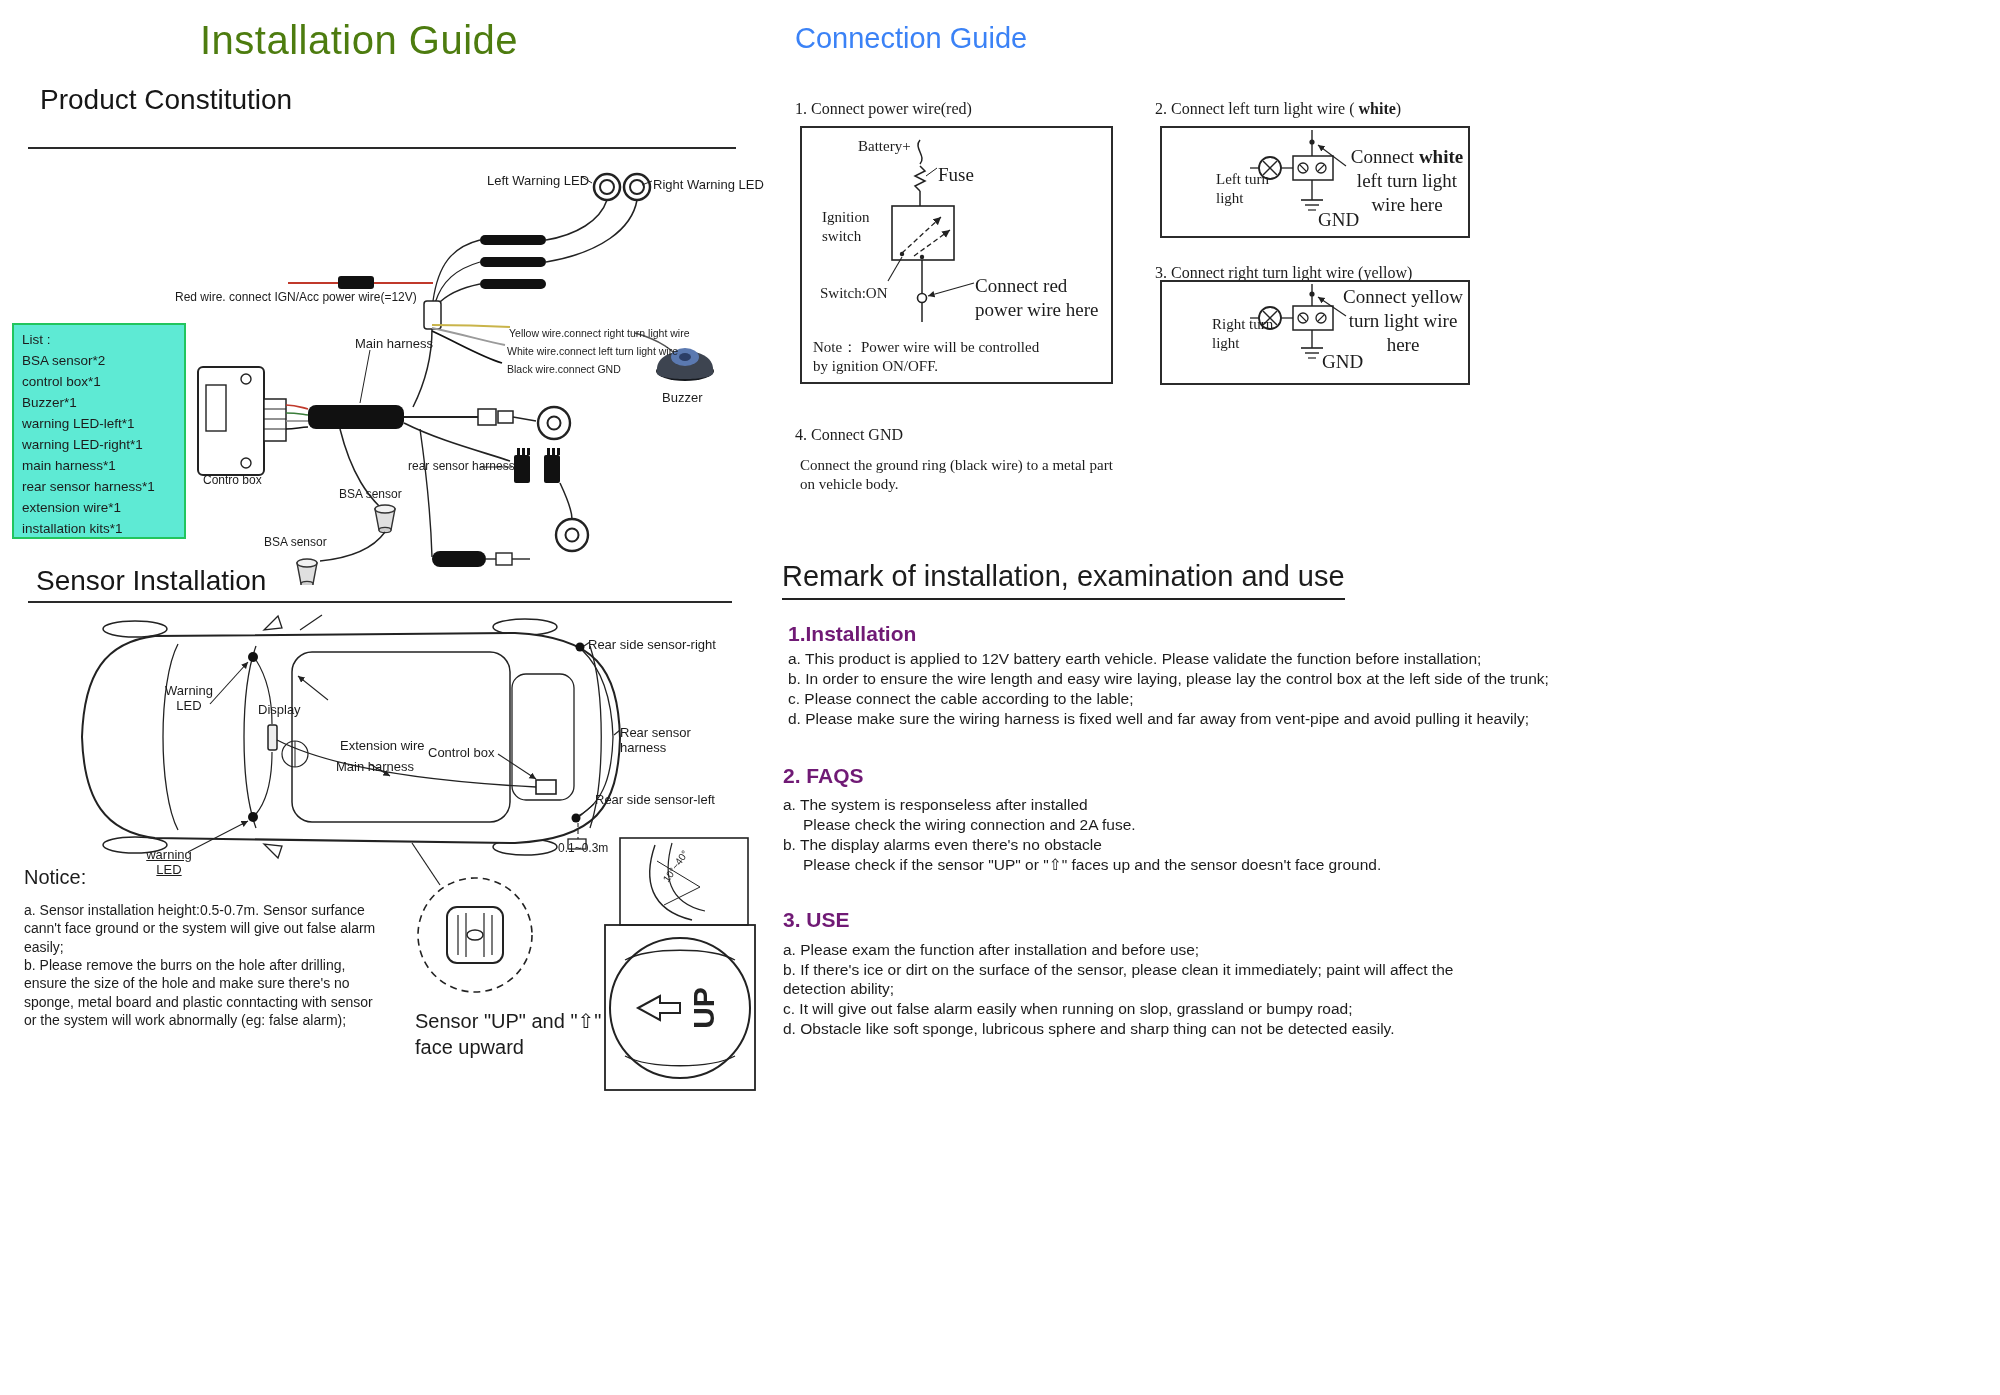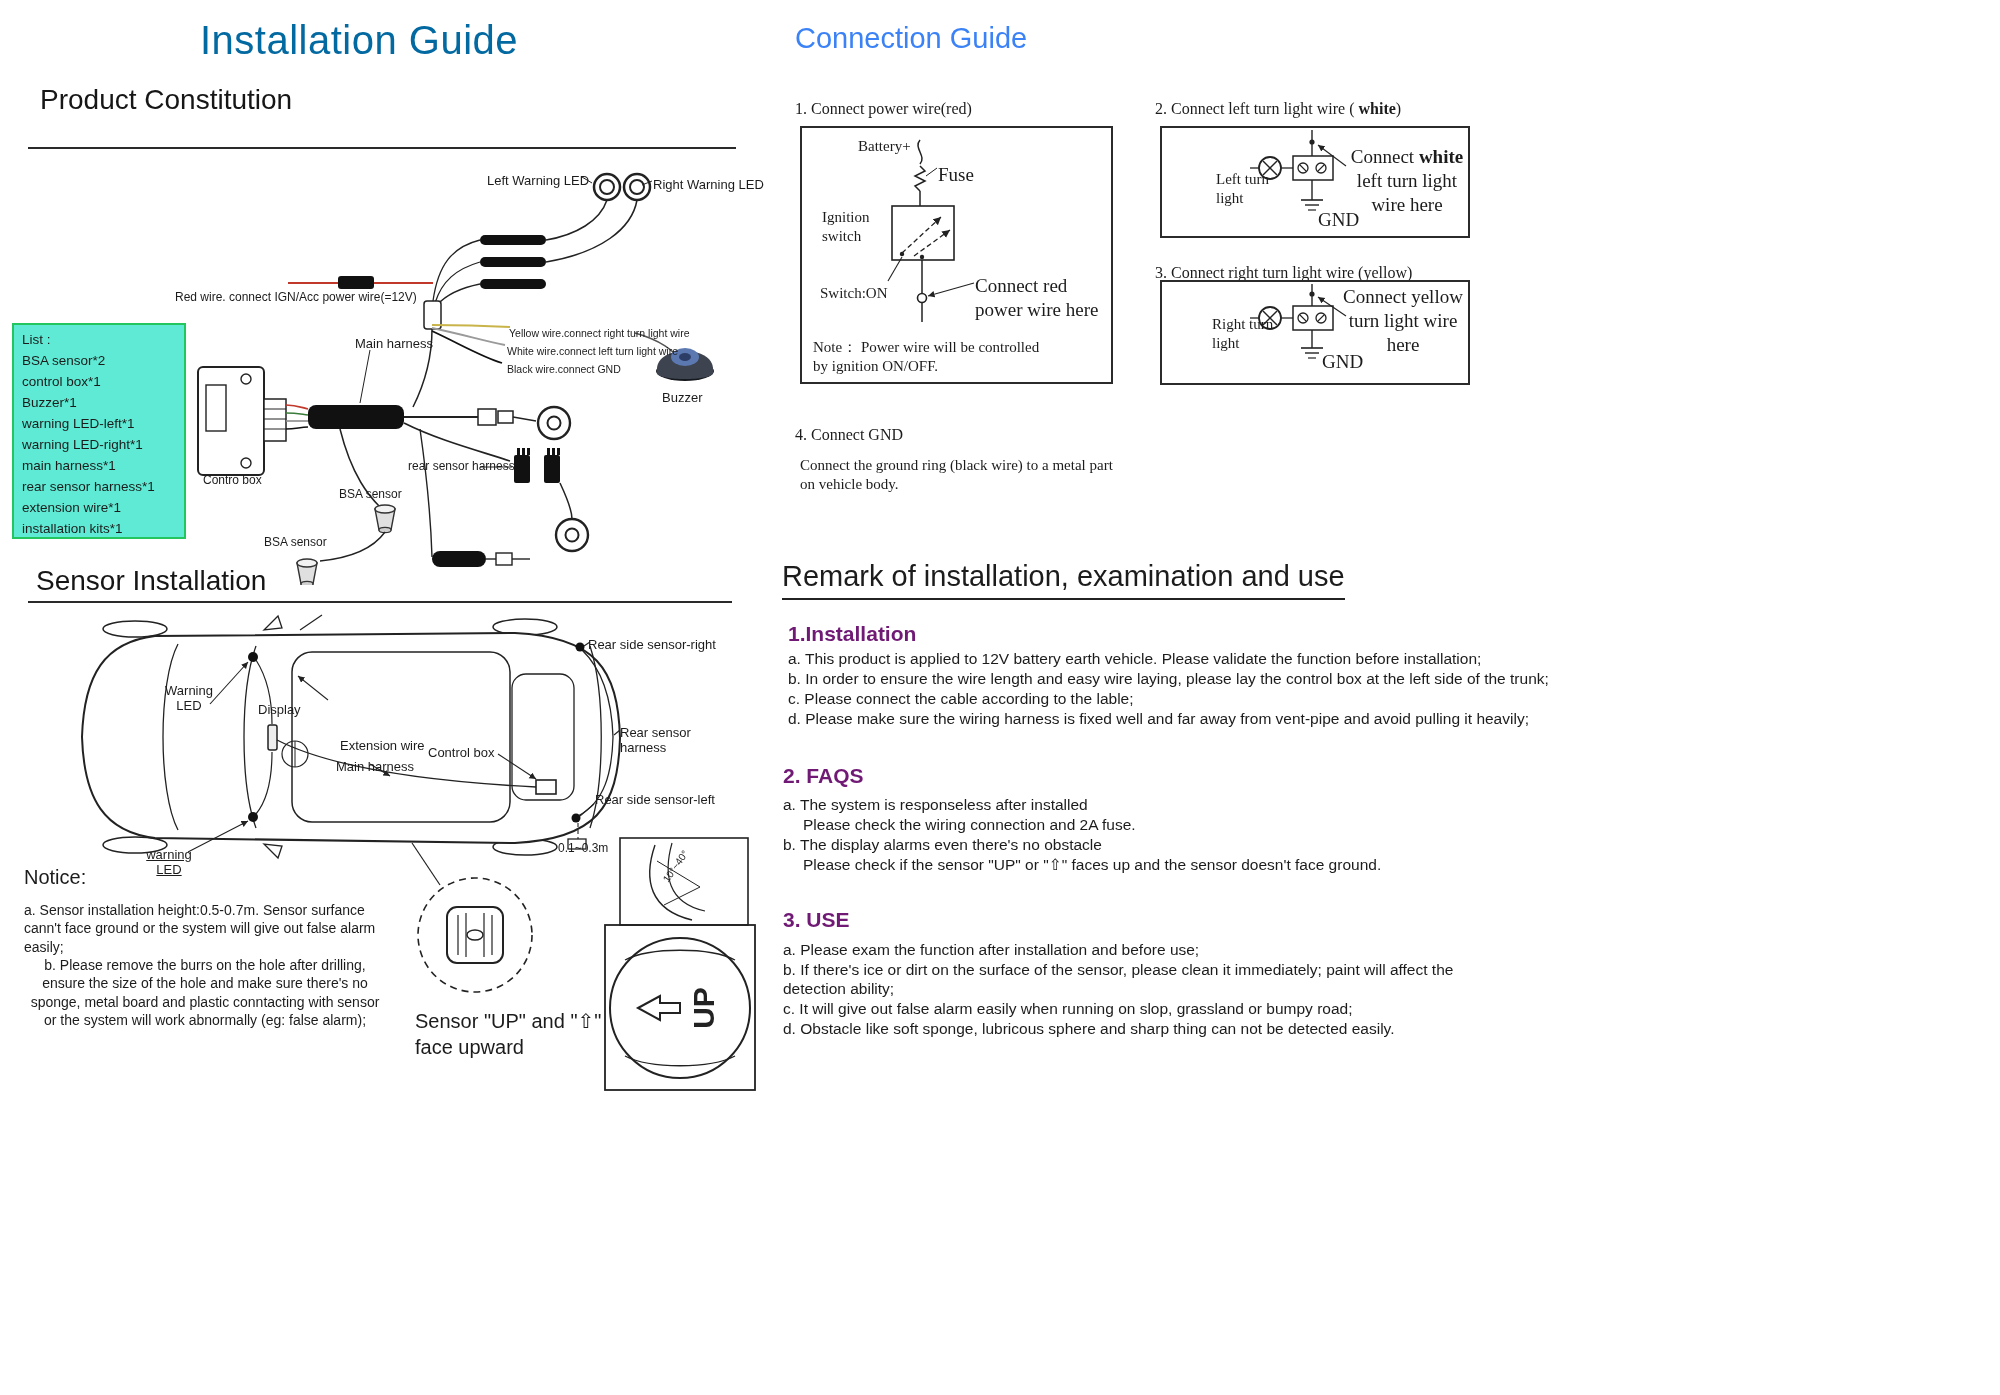--- a/index.html
+++ b/index.html
@@ -3,21 +3,21 @@
 <meta charset="utf-8">
 <style>
   * { margin:0; padding:0; box-sizing:border-box; }
   html,body { background:#ffffff; }
   #page {
     position:relative; width:2000px; height:1395px; background:#ffffff;
     color:#1c1c1c; font-family:"Liberation Sans", sans-serif; overflow:hidden;
   }
   .abs { position:absolute; }
   .serif { font-family:"Liberation Serif", serif; }
-  .title-xl { font-size:40px; font-weight:500; letter-spacing:.5px; color:#0369a1; }
+  .title-xl { font-size:40px; font-weight:500; letter-spacing:.5px; color:#4d7c0f; }
   .title-lg { font-size:29px; font-weight:500; color:#3b82f6; }
   .h2 { font-size:28px; font-weight:400; color:#161616; }
   .h3 { font-size:21px; font-weight:600; color:#701a75; }
   .rule { position:absolute; height:2px; background:#2a2a2a; }
   .lbl { font-size:13px; line-height:1.15; }
   .lbl-s { font-size:10.5px; line-height:1.2; }
   .lbl-m { font-size:12px; line-height:1.15; }
   .ctr { text-align:center; }
   .list-box {
     position:absolute; border:2px solid #22c55e; background:#5eead4;
@@ -240,21 +240,21 @@
   <div class="abs lbl" style="left:336px; top:760px;">Main harness</div>
   <div class="abs lbl" style="left:428px; top:746px;">Control box</div>
   <div class="abs lbl" style="left:588px; top:638px;">Rear side sensor-right</div>
   <div class="abs lbl" style="left:620px; top:726px; width:84px;">Rear sensor harness</div>
   <div class="abs lbl" style="left:595px; top:793px;">Rear side sensor-left</div>
   <div class="abs lbl ctr" style="left:140px; top:848px; width:58px; text-decoration:underline;">warning LED</div>
   <div class="abs lbl-m" style="left:558px; top:842px;">0.1~0.3m</div>
 
   <div class="abs notice-h" style="left:24px; top:866px;">Notice:</div>
   <div class="abs notice-t" style="left:24px; top:901px; width:362px;">a. Sensor installation height:0.5-0.7m. Sensor surfance cann't face ground or the system will give out false alarm easily;</div>
-  <div class="abs notice-t" style="left:24px; top:956px; width:362px;text-align:center;">b. Please remove the burrs on the hole after drilling, ensure the size of the hole and make sure there's no sponge, metal board and plastic conntacting with sensor or the system will work abnormally (eg: false alarm);</div>
+  <div class="abs notice-t" style="left:24px; top:956px; width:362px;">b. Please remove the burrs on the hole after drilling, ensure the size of the hole and make sure there's no sponge, metal board and plastic conntacting with sensor or the system will work abnormally (eg: false alarm);</div>
 
   <svg class="abs" style="left:400px; top:825px;" width="360" height="270" viewBox="0 0 360 270">
     <line x1="40" y1="60" x2="12" y2="18" stroke="#222" stroke-width="1.2"></line>
     <circle cx="75" cy="110" r="57" fill="none" stroke="#222" stroke-width="1.6" stroke-dasharray="7 5"></circle>
     <g>
       <rect x="47" y="82" width="56" height="56" rx="10" fill="#fff" stroke="#222" stroke-width="2"></rect>
       <line x1="58" y1="90" x2="58" y2="130" stroke="#222" stroke-width="1.2"></line>
       <line x1="66" y1="88" x2="66" y2="132" stroke="#222" stroke-width="1.2"></line>
       <line x1="84" y1="88" x2="84" y2="132" stroke="#222" stroke-width="1.2"></line>
       <line x1="92" y1="90" x2="92" y2="130" stroke="#222" stroke-width="1.2"></line>

